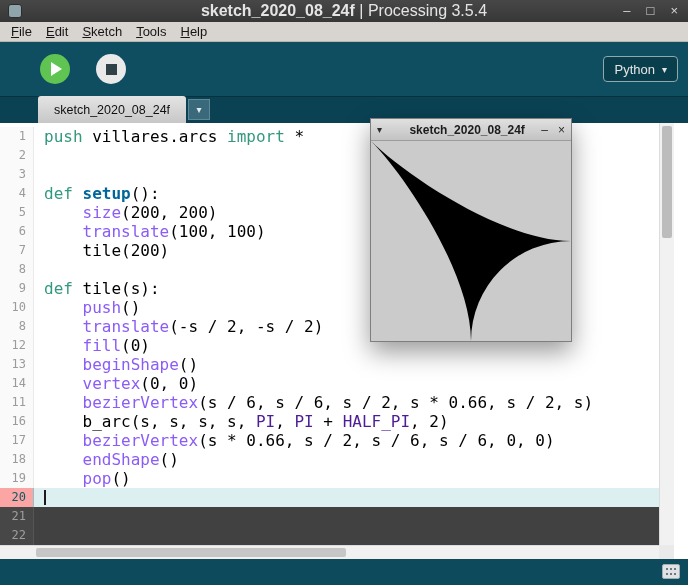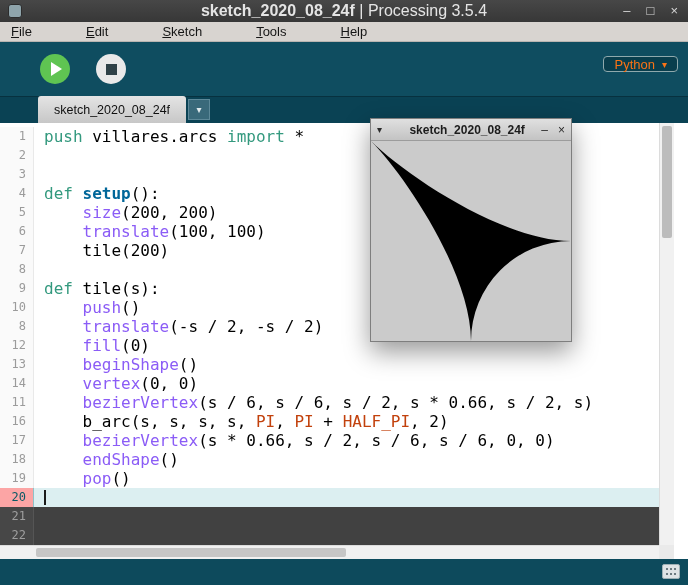--- a/index.html
+++ b/index.html
@@ -13,35 +13,35 @@
   .app-icon { position:absolute; left:8px; top:4px; width:14px; height:14px; border-radius:3px;
               background:#8fa4ab; border:1px solid #2c2c2c; }
   .win-title { position:absolute; left:0; right:0; text-align:center; color:#e4e4e4; font-size:16px; }
   .win-title b { font-weight:bold; }
   .win-controls { position:absolute; right:10px; top:0; height:22px; display:flex; gap:16px;
                   align-items:center; color:#d6d6d6; font-size:13px; }
   .win-controls span { cursor:default; line-height:22px; }
 
   
   .menubar { position:absolute; left:0; top:22px; width:688px; height:20px; background:#d8d4d0;
-             border-bottom:1px solid #b9b5b1; display:flex; align-items:center; padding-left:4px;gap:40px; }
+             border-bottom:1px solid #b9b5b1; display:flex; align-items:center; padding-left:4px; }
   .menu-item { display:inline-block; font-size:13px; color:#161616; padding:1px 7px; }
   .menu-item::first-letter { text-decoration:underline; }
 
   
   .toolbar { position:absolute; left:0; top:42px; width:688px; height:54px; background:#0f4d60; }
   .run-btn { position:absolute; left:40px; top:54px; width:30px; height:30px; border-radius:50%;
              background:#5fc452; display:flex; align-items:center; justify-content:center; }
   .run-btn .tri { width:0; height:0; border-left:11px solid #fff; border-top:7px solid transparent;
                   border-bottom:7px solid transparent; margin-left:3px; }
   .stop-btn { position:absolute; left:96px; top:54px; width:30px; height:30px; border-radius:50%;
               background:#e9e9e9; display:flex; align-items:center; justify-content:center; }
   .stop-btn .sq { width:11px; height:11px; background:#2f4147; }
-  .mode-btn { position:absolute; right:10px; top:56px; height:16px; padding:0 10px; border-radius:4px;
-              background:#093e4d; border:1px solid #8fa9ad; color:#f97316; font-size:13px;
+  .mode-btn { position:absolute; right:10px; top:56px; height:26px; padding:0 10px; border-radius:4px;
+              background:#093e4d; border:1px solid #8fa9ad; color:#e5e5e5; font-size:13px;
               display:flex; align-items:center; gap:7px; }
   .mode-btn .arrow { font-size:10px; }
 
   
   .tabstrip { position:absolute; left:0; top:96px; width:688px; height:27px; background:#0a4254;
               border-top:1px solid rgba(0,0,0,.25); display:flex; align-items:flex-end; }
   .tab { margin-left:38px; height:27px; padding:0 16px; background:linear-gradient(#e4e4e4,#c7c7c7);
          border-radius:3px 3px 0 0; font-size:12.5px; color:#101010; display:flex; align-items:center; }
   .tab-menu { width:22px; height:21px; margin:0 0 3px 2px; background:#39697a; border:1px solid #5d8999;
               color:#dfe9ec; font-size:10px; display:flex; align-items:center; justify-content:center; }
@@ -52,21 +52,21 @@
   .lines { position:absolute; left:0; top:4px; width:659px; }
   .code-row { display:flex; height:19px; line-height:19px; width:659px; }
   .gutter { flex:0 0 34px; text-align:right; padding-right:7px; color:#9b9b9b;
             font-family:"DejaVu Sans Mono","Liberation Mono",monospace; font-size:12px;
             background:#fafafa; border-right:1px solid #e9e9e9; }
   .code { flex:1; white-space:pre; padding-left:10px;
           font-family:"DejaVu Sans Mono","Liberation Mono",monospace; font-size:16px; color:#000; }
   .tok-kw  { color:#33997e; }
   .tok-fn  { color:#8b5cf6; }
   .tok-fnb { color:#006699; font-weight:bold; }
-  .tok-cn  { color:#c2410c; }
+  .tok-cn  { color:#4c1d95; }
   .tok-pl  { color:#000000; }
   .code-row.current .code { background:#dceff1; position:relative; }
   .code-row.current .gutter { background:#fca5a5; color:#0b5a66; border-right-color:#8dc3ca; }
   .code-row.current .code::before { content:""; position:absolute; left:10px; top:2px; bottom:2px;
                                     width:2px; background:#1b1b1b; }
   .code-row.dark .code { background:#414141; }
   .code-row.dark .gutter { background:#474747; color:#9e9e9e; border-right-color:#555; }
 
   
   .vscroll { position:absolute; left:659px; top:123px; width:15px; height:422px; background:#f1f1f1;

